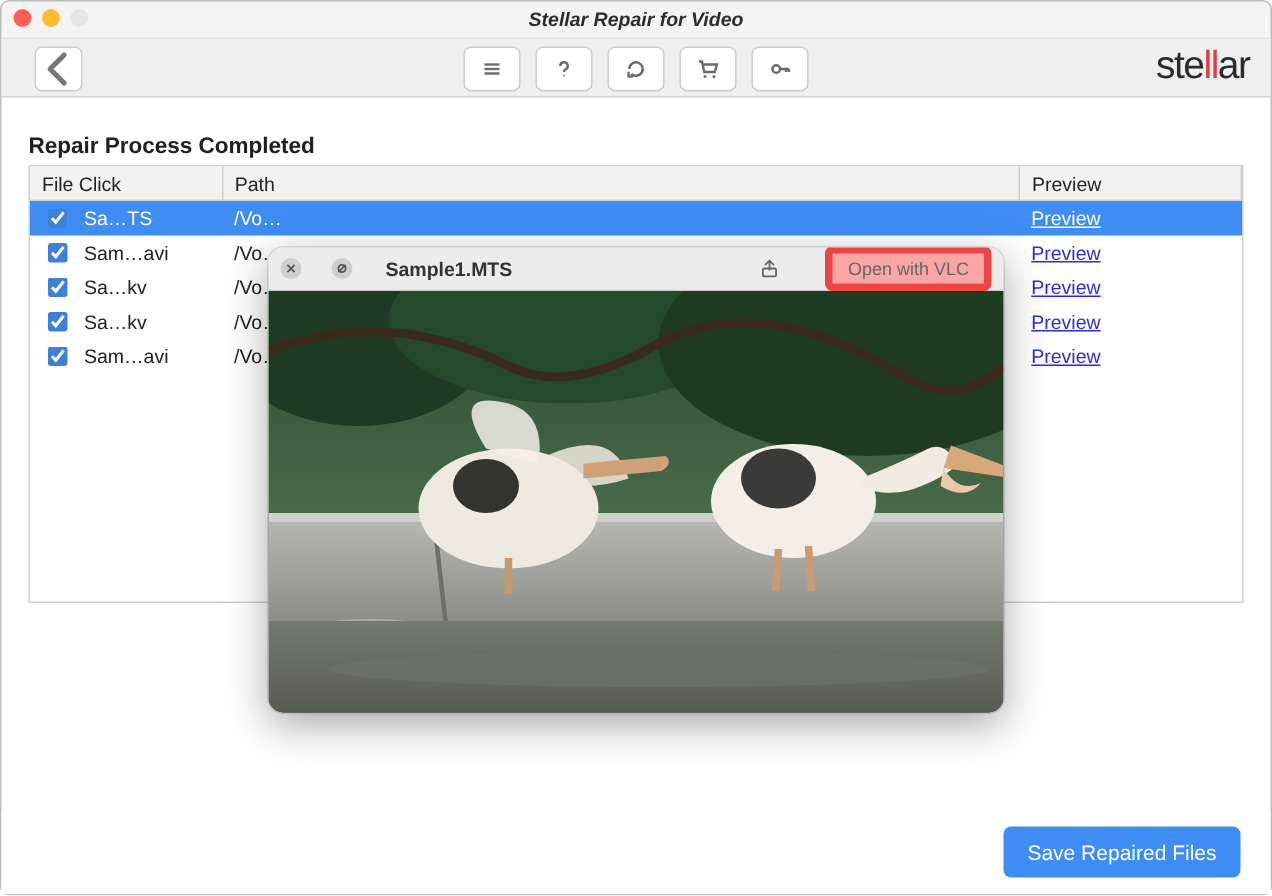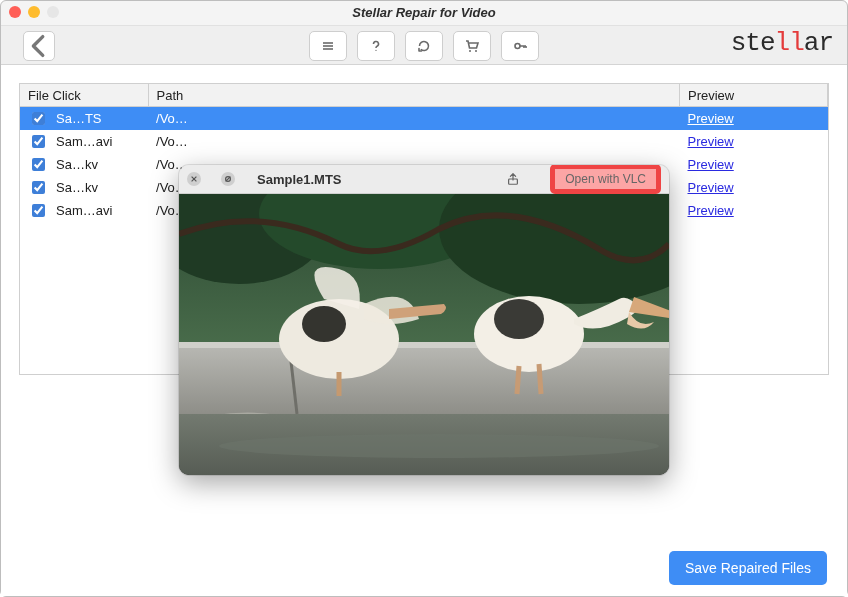--- a/index.html
+++ b/index.html
@@ -82,21 +82,21 @@
     color: #666;
   }
   .tool-btn svg { width: 16px; height: 16px; stroke: #6a6a6a; fill: none; stroke-width: 1.6; }
   .brand {
     position: absolute;
     right: 14px; top: 2px;
     font-size: 26px;
     font-weight: 400;
     letter-spacing: -1px;
     color: #2b2b2b;
-    font-family: Liberation Mono, monospace;
+    font-family: Liberation Sans, sans-serif;
   }
   .brand .ll {
     color: #e43b3b;
   }
   
   .content {
     padding: 18px 18px 0 18px;
     height: calc(100% - 24px - 38px - 56px);
     box-sizing: border-box;
   }
@@ -288,20 +288,21 @@
         <svg viewBox="0 0 16 16">
           <circle cx="5.5" cy="8" r="2.5"></circle>
             <path d="M8 8h6M12 8v2M14 8v2"></path>
         </svg>
       </div>
     </div>
     <div class="brand">ste<span class="ll">ll</span>ar</div>
   </div>
 
   <div class="content">
+    <div class="heading">Repair Process Completed</div>
 
     <div class="table-wrap">
       <table>
         <colgroup>
           <col style="width:28px">
             <col style="width:100px">
             <col>
             <col style="width:148px">
         </colgroup>
         <thead>

